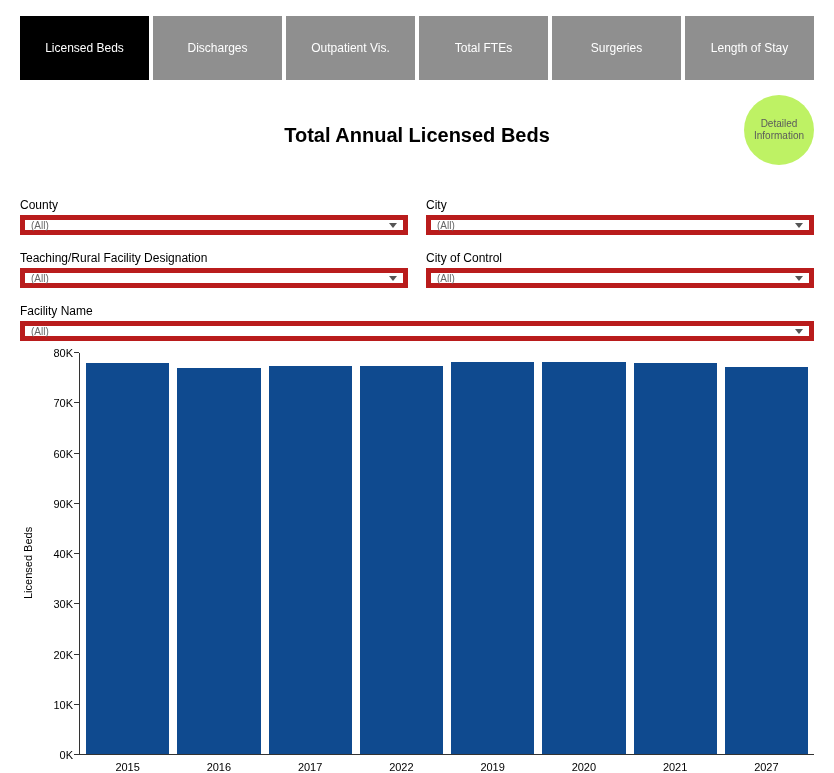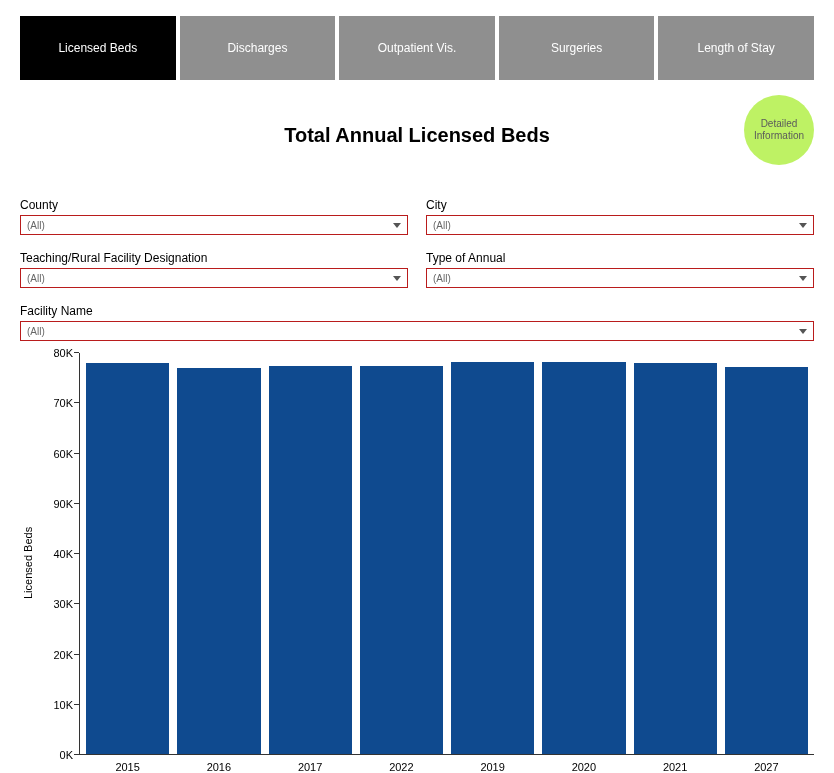--- a/index.html
+++ b/index.html
@@ -74,21 +74,21 @@
     grid-column: 1 / span 2;
   }
   .filter-label {
     font-size: 12px;
     margin-bottom: 3px;
   }
   .filter-select {
     display: flex;
     align-items: center;
     justify-content: space-between;
-    border: 1px solid #b91c1c;
+    border: 5px solid #b91c1c;
     height: 20px;
     padding: 0 6px;
     font-size: 10px;
     color: #666;
     background: #fff;
     cursor: pointer;
   }
   .caret {
     width: 0; height: 0;
     border-left: 4px solid transparent;
@@ -172,20 +172,21 @@
     font-size: 11px;
   }
 </style>
 </head>
 <body>
 
 <div class="tabs" id="tabs">
     <div class="tab active">Licensed Beds</div>
     <div class="tab">Discharges</div>
     <div class="tab">Outpatient Vis.</div>
+    <div class="tab">Total FTEs</div>
     <div class="tab">Surgeries</div>
     <div class="tab">Length of Stay</div>
   </div>
 
 <div class="title-row">
   <div class="page-title">Total Annual Licensed Beds</div>
   <div class="detail-badge">Detailed Information</div>
 </div>
 
 <div class="filters">
@@ -204,21 +205,21 @@
     </div>
   </div>
   <div class="filter">
     <div class="filter-label">Teaching/Rural Facility Designation</div>
     <div class="filter-select">
       <span>(All)</span>
       <span class="caret"></span>
     </div>
   </div>
   <div class="filter">
-    <div class="filter-label">Type of Annual</div>
+    <div class="filter-label">City of Control</div>
     <div class="filter-select">
       <span>(All)</span>
       <span class="caret"></span>
     </div>
   </div>
   <div class="filter full">
     <div class="filter-label">Facility Name</div>
     <div class="filter-select">
       <span>(All)</span>
       <span class="caret"></span>

